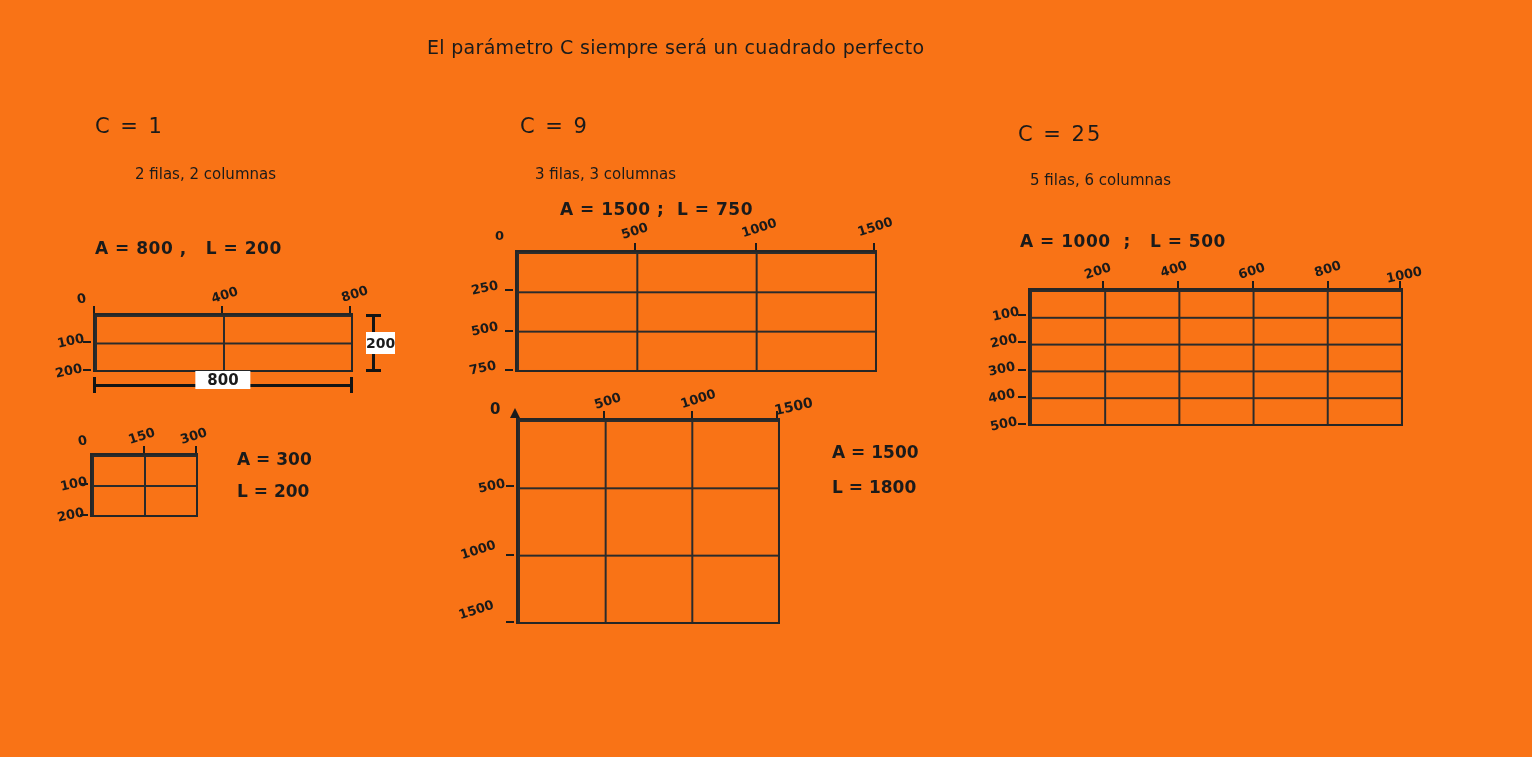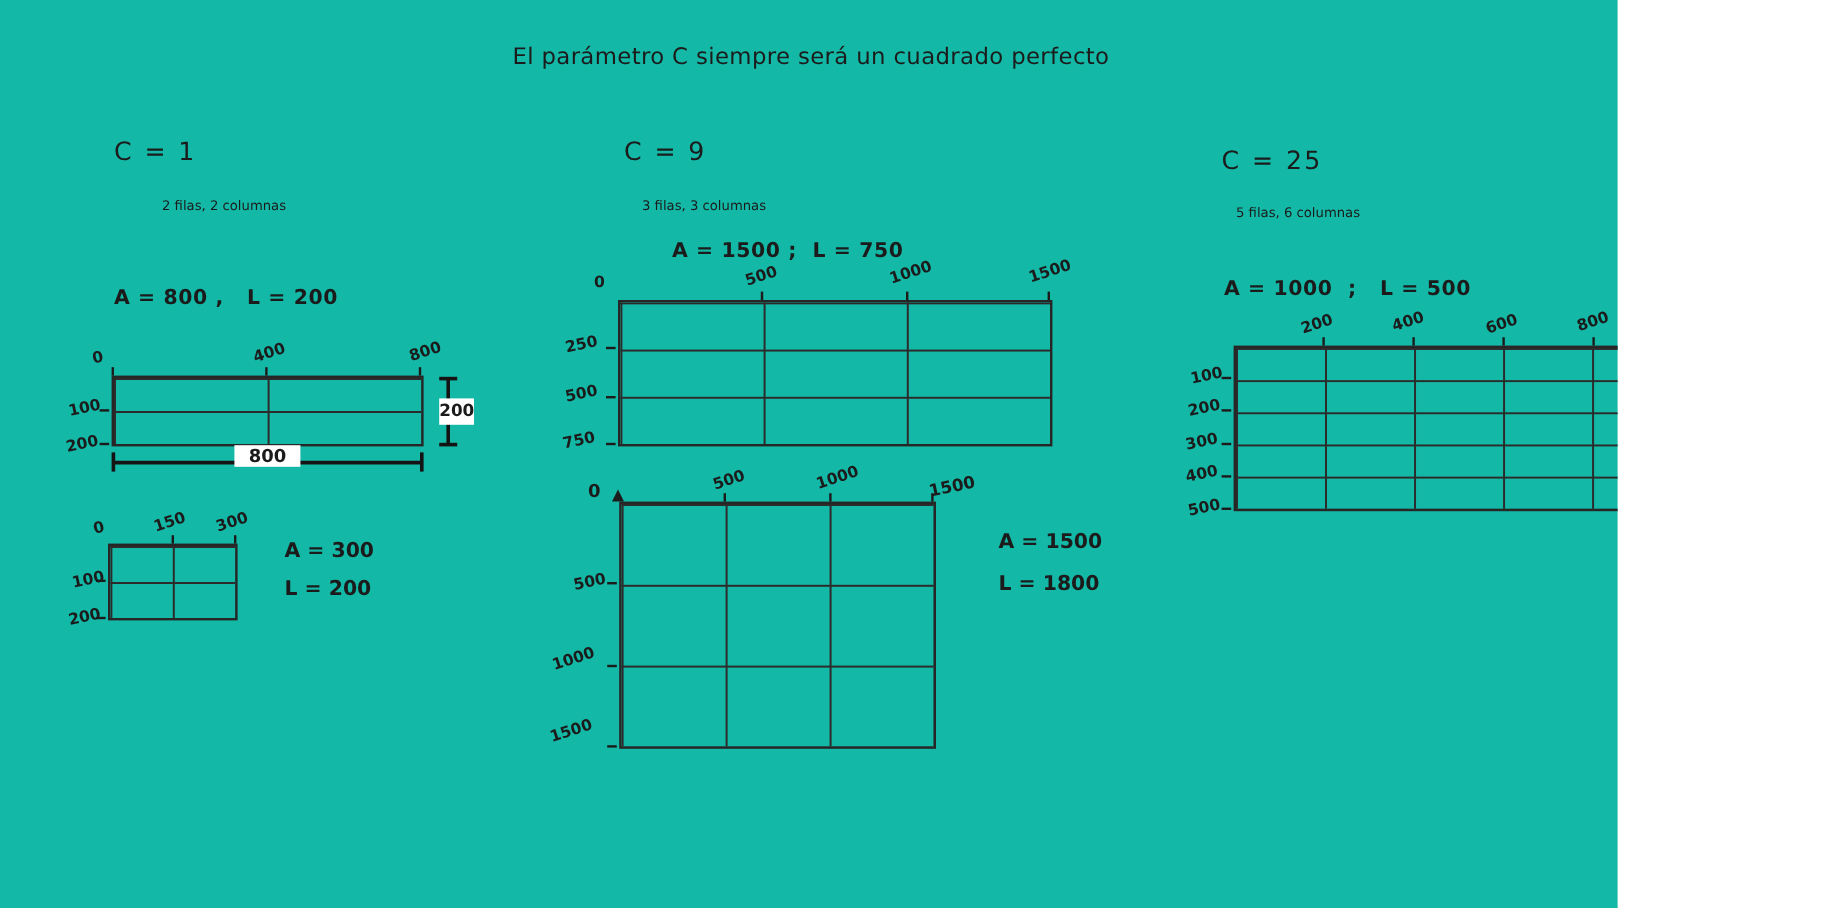--- a/index.html
+++ b/index.html
@@ -1,21 +1,21 @@
 <!DOCTYPE html>
 <html><head>
 <meta charset="utf-8">
 <style>
   html,body{margin:0;padding:0;background:#ffffff;}
-  .canvas{position:relative;width:1348px;height:757px;background:#14b8a6;
+  .canvas{position:relative;width:1532px;height:757px;background:#f97316;
     font-family:"DejaVu Sans",sans-serif;color:#1b1b1b;overflow:hidden;}
   .abs{position:absolute;}
   .title{font-size:19px;letter-spacing:.3px;white-space:pre;}
   .heading{font-size:21px;letter-spacing:2px;white-space:pre;}
-  .subheading{font-size:11px;white-space:pre;}
+  .subheading{font-size:15px;white-space:pre;}
   .params{font-size:17px;font-weight:700;white-space:pre;letter-spacing:.5px;}
   .sidetext{font-size:17px;font-weight:700;white-space:pre;}
   .footer-line{font-size:19.5px;white-space:pre;}
   .grid-wrap{position:absolute;}
   .gridbox{position:absolute;left:0;top:0;right:0;bottom:0;border:2px solid #262626;
     background-image:linear-gradient(to right,#2b2b2b 2px,transparent 2px),
                      linear-gradient(to bottom,#2b2b2b 2px,transparent 2px);}
   .axis-label{position:absolute;font-size:13px;font-weight:700;white-space:nowrap;}
   .sl{transform:rotate(-18deg);}
   .sl2{transform:rotate(-12deg);}

